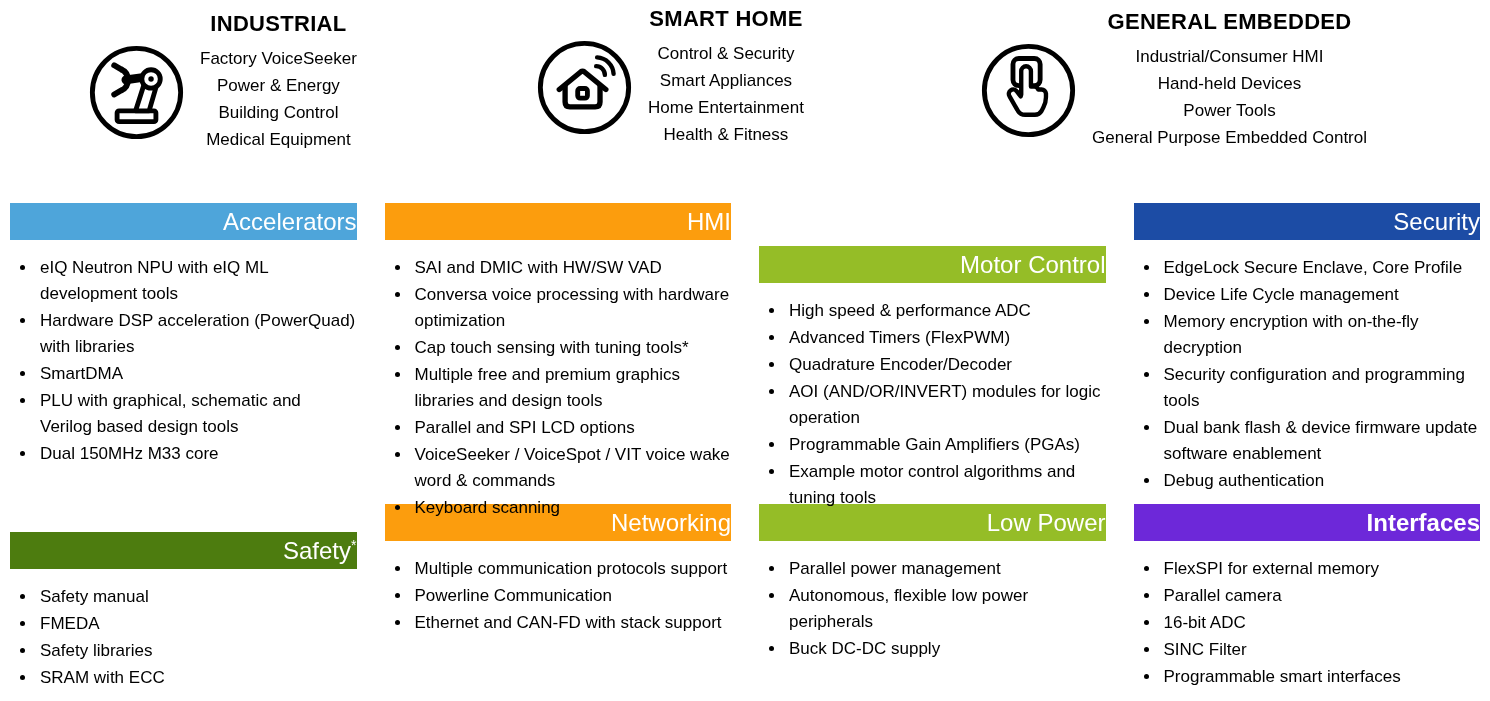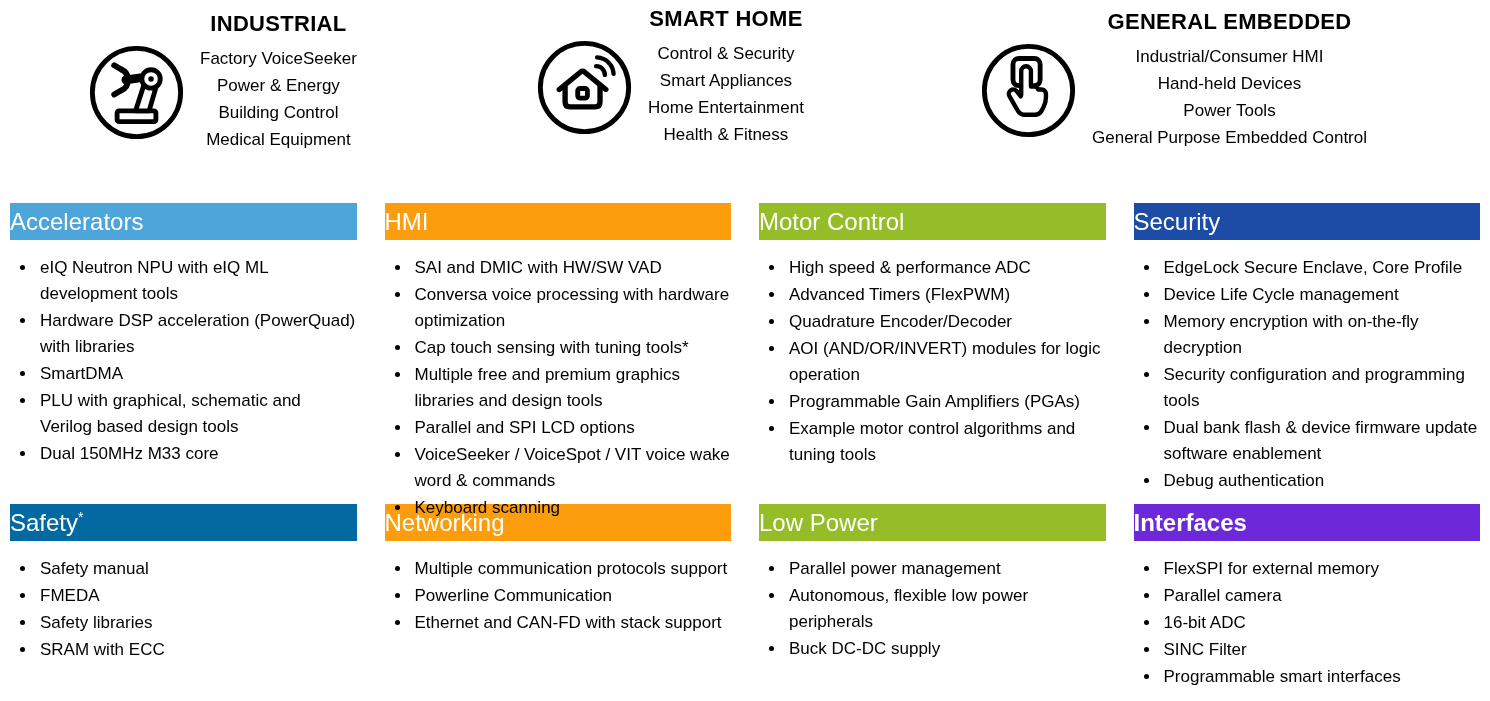--- a/index.html
+++ b/index.html
@@ -24,21 +24,21 @@
   #app-smart-home { left:536px; top:5px; }
   #app-general-embedded { left:980px; top:8px; }
 
   
   .cards {
     position:absolute; left:10px; top:203px; width:1470px;
     display:grid; grid-template-columns:repeat(4, 1fr); column-gap:28px;
   }
   .card.row1 { height:301px; }
   .card-header {
-    height:37px; line-height:37px; text-align:left;
+    height:37px; line-height:37px; text-align:right;
     color:#ffffff; font-size:24px; font-weight:400;
   }
   .card-header sup { font-size:14px; vertical-align:super; line-height:0; }
   ul.features { list-style:none; margin:15px 0 0 0; padding:0; }
   ul.features li {
     position:relative; padding-left:30px;
     font-size:17px; line-height:26px; margin-bottom:1px;
   }
   ul.features li::before {
     content:""; position:absolute; left:10px; top:10px;
@@ -131,21 +131,21 @@
       <li>Conversa voice processing with hardware optimization</li>
       <li>Cap touch sensing with tuning tools*</li>
       <li>Multiple free and premium graphics libraries and design tools</li>
       <li>Parallel and SPI LCD options</li>
       <li>VoiceSeeker / VoiceSpot / VIT voice wake word &amp; commands</li>
       <li>Keyboard scanning</li>
     </ul>
   </div>
 
   <div class="card row1">
-    <div class="card-header" style="background-color: rgb(149, 189, 39);">
+    <div class="card-header" style="background-color: rgb(149, 189, 39); margin-top: 43px;">
       <span>Motor Control</span><sup></sup>
     </div>
     <ul class="features">
       <li>High speed &amp; performance ADC</li>
       <li>Advanced Timers (FlexPWM)</li>
       <li>Quadrature Encoder/Decoder</li>
       <li>AOI (AND/OR/INVERT) modules for logic operation</li>
       <li>Programmable Gain Amplifiers (PGAs)</li>
       <li>Example motor control algorithms and tuning tools</li>
     </ul>
@@ -159,21 +159,21 @@
       <li>EdgeLock Secure Enclave, Core Profile</li>
       <li>Device Life Cycle management</li>
       <li>Memory encryption with on-the-fly decryption</li>
       <li>Security configuration and programming tools</li>
       <li>Dual bank flash &amp; device firmware update software enablement</li>
       <li>Debug authentication</li>
     </ul>
   </div>
 
   <div class="card">
-    <div class="card-header" style="background-color: #0369a1;">
+    <div class="card-header" style="background-color: #4d7c0f; margin-top: 28px;">
       <span>Safety</span><sup>*</sup>
     </div>
     <ul class="features">
       <li>Safety manual</li>
       <li>FMEDA</li>
       <li>Safety libraries</li>
       <li>SRAM with ECC</li>
     </ul>
   </div>
 

